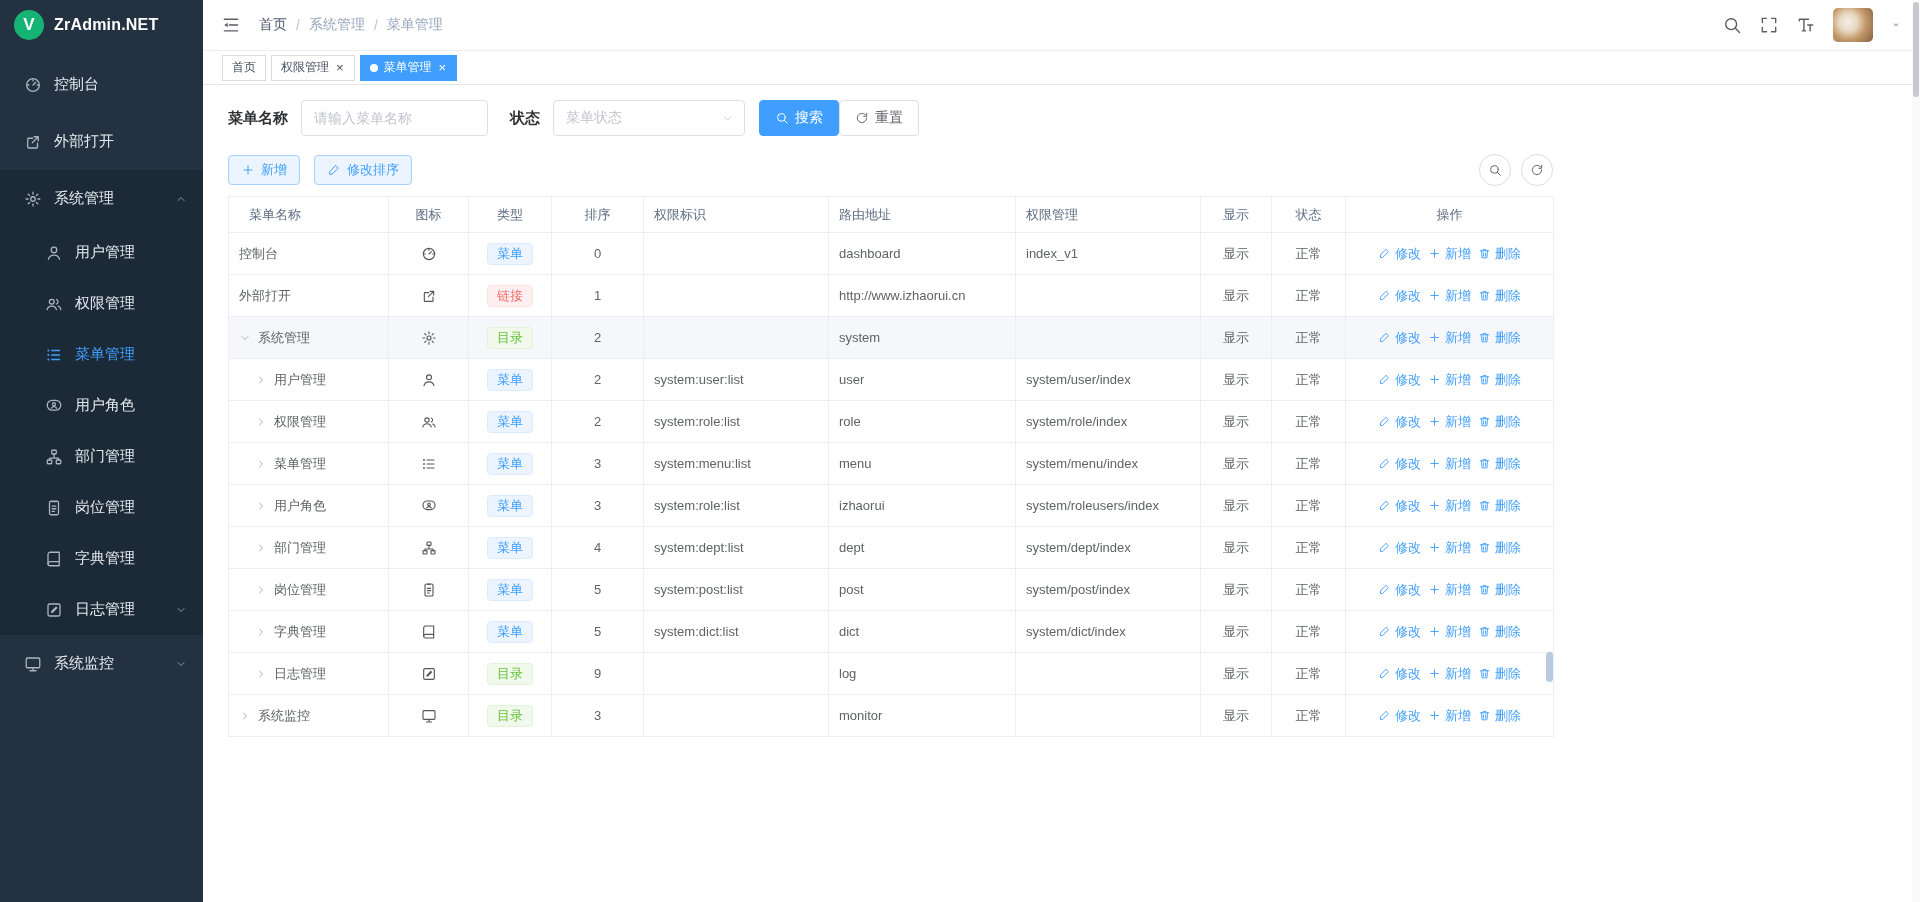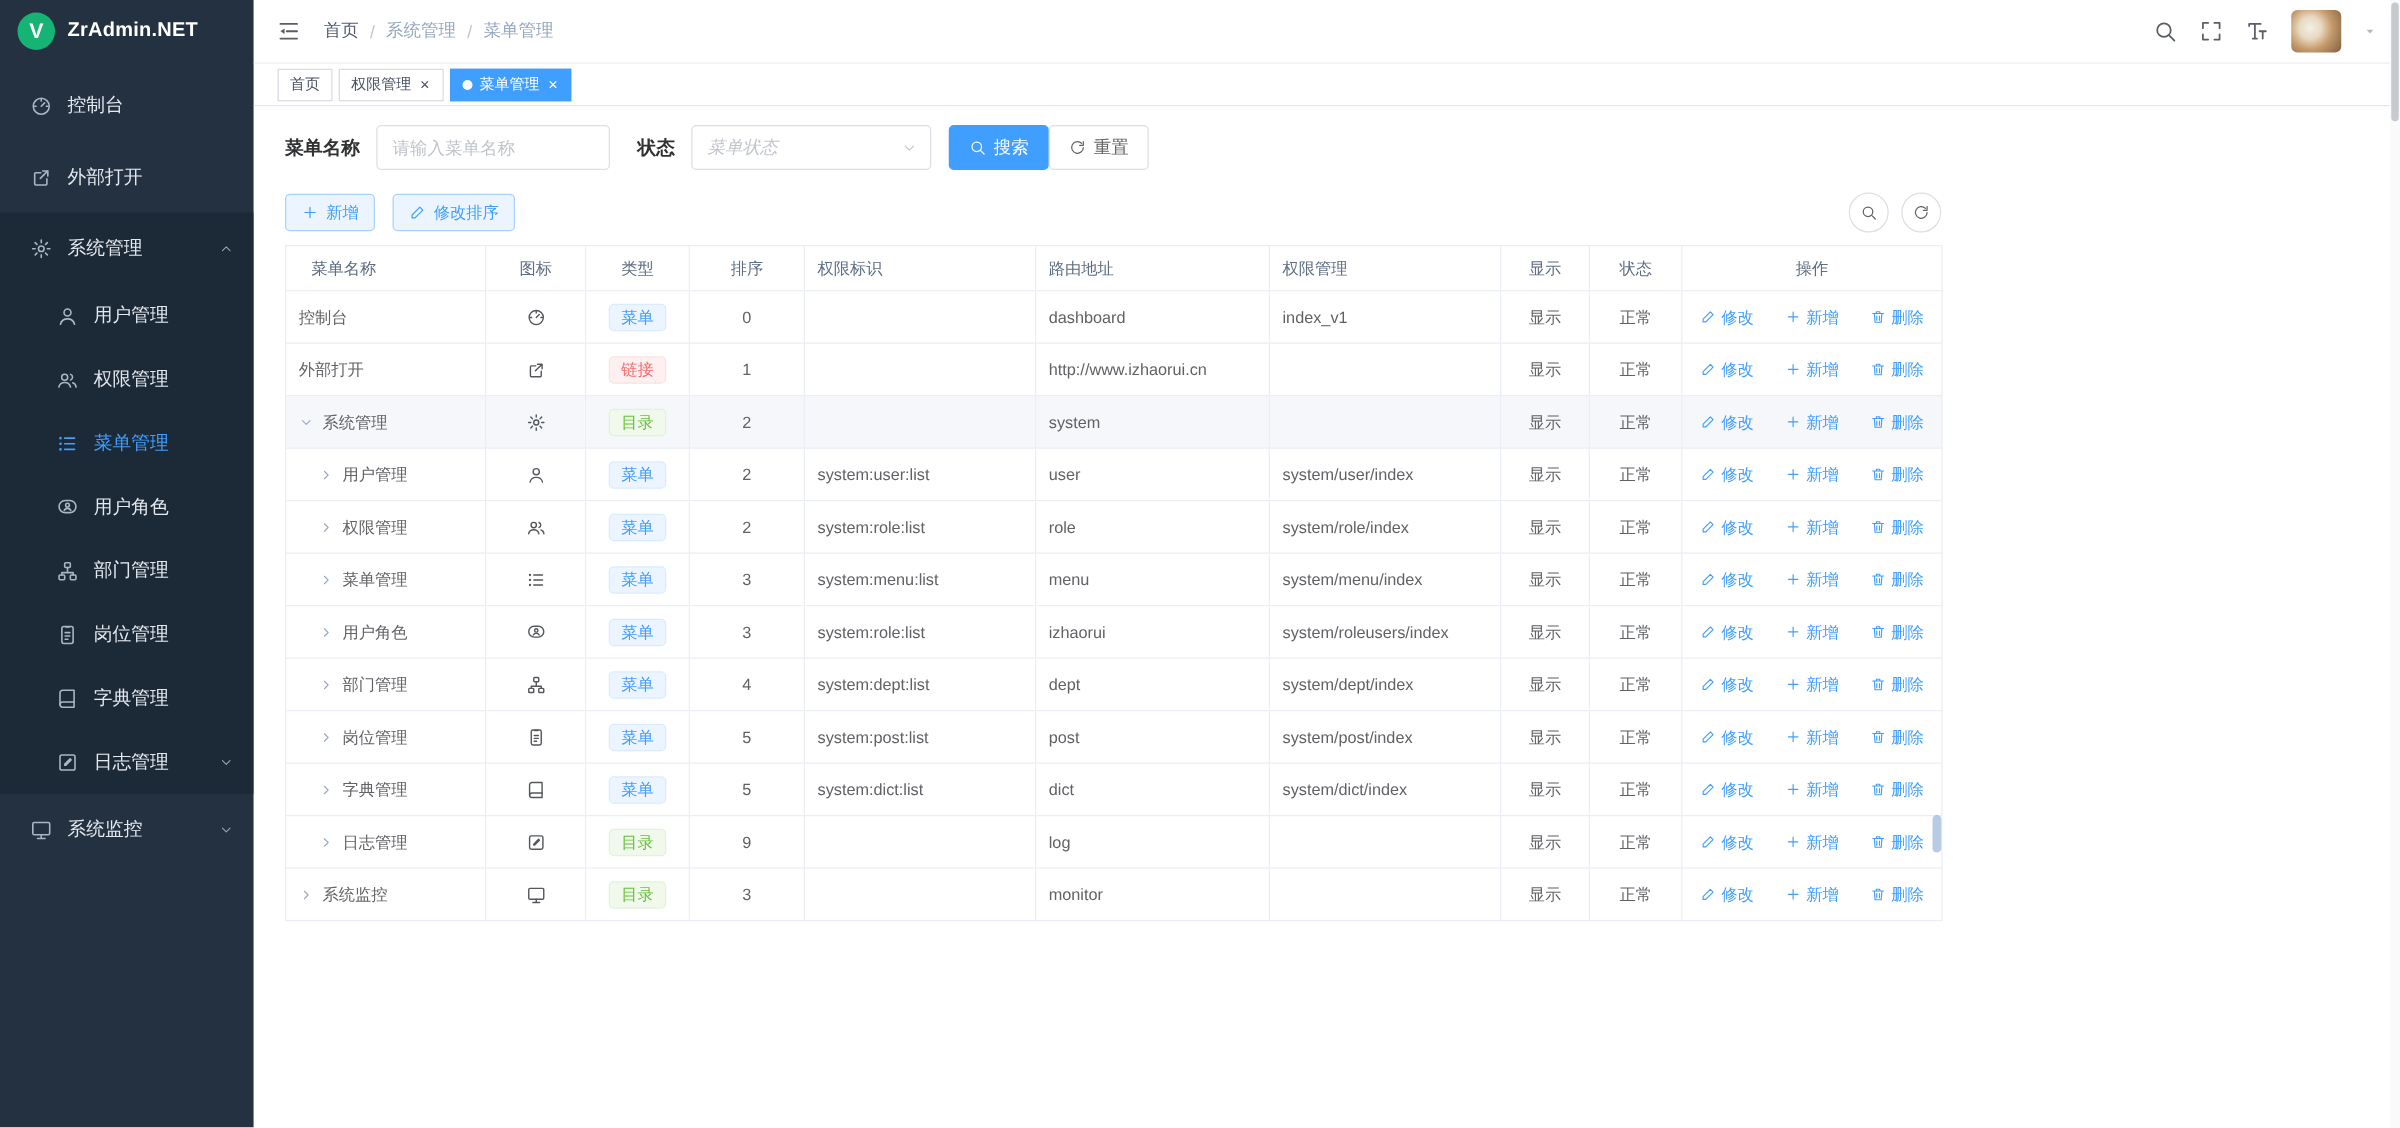--- a/index.html
+++ b/index.html
@@ -55,21 +55,21 @@
   .content-inner { width:1325px; }
 
   .filter { display:flex; align-items:center; margin-bottom:18px; }
   .f-label { font-weight:bold; font-size:15px; color:#303133; margin-right:13px; }
   .f-input { width:187px; height:36px; border:1px solid #dcdfe6; border-radius:4px; padding:0 12px;
     font-size:14px; color:#606266; outline:none; margin-right:22px;
     font-family:"Liberation Sans","DejaVu Sans",sans-serif; }
   .f-input::placeholder { color:#c0c4cc; }
   .f-select { width:192px; height:36px; border:1px solid #dcdfe6; border-radius:4px; display:flex;
     align-items:center; justify-content:space-between; padding:0 10px 0 12px; margin-right:14px; cursor:pointer; }
-  .f-select .ph { color:#c0c4cc; font-size:14px;font-style:italic; }
+  .f-select .ph { color:#c0c4cc; font-size:14px; }
   .sel-caret { width:13px; height:13px; color:#c0c4cc; }
 
   .btn { display:inline-flex; align-items:center; gap:6px; height:36px; padding:0 15px; border-radius:4px;
     font-size:14px; cursor:pointer; border:1px solid #dcdfe6; background:#fff; color:#606266;
     font-family:inherit; }
   .btn-primary { background:var(--accent,#409EFF); border-color:var(--accent,#409EFF); color:#fff; }
   .btn-default { }
   .bicon { width:14px; height:14px; flex:none; }
 
   .toolbar { display:flex; align-items:center; justify-content:space-between; width:1325px; margin-bottom:10px; }
@@ -88,21 +88,21 @@
   .menu-table .cell-left { text-align:left; }
   .menu-table th.cell-name-h { padding-left:20px; }
   tr.highlight td { background:#f5f7fa; }
   .name-wrap { display:flex; align-items:center; padding-left:10px; }
   .expand-arrow { width:12px; height:12px; color:#97a8be; margin-right:7px; flex:none; cursor:pointer; }
   .t-icon { width:16px; height:16px; color:#54575c; display:inline-block; vertical-align:middle; }
   .tag { display:inline-block; font-size:13px; line-height:20px; padding:0 9px; border-radius:4px; border:1px solid; }
   .tag-menu { color:var(--accent,#409EFF); background:#ecf5ff; border-color:#d9ecff; }
   .tag-link { color:var(--danger,#F56C6C); background:#fef0f0; border-color:#fde2e2; }
   .tag-dir  { color:var(--success,#67C23A); background:#f0f9eb; border-color:#e1f3d8; }
-  .actions { display:flex; align-items:center; justify-content:center; gap:25px; }
+  .actions { display:flex; align-items:center; justify-content:center; gap:7px; }
   .actions a { display:inline-flex; align-items:center; gap:4px; color:var(--accent,#409EFF);
     cursor:pointer; text-decoration:none; font-size:13px; white-space:nowrap; }
   .aicon { width:13px; height:13px; flex:none; }
 
   
   .page-scrollbar { position:fixed; right:0; top:0; width:8px; height:100%; background:#fafafa; }
   .page-scrollbar .thumb { width:6px; margin:2px auto 0; height:95px; background:#c6c9ce; border-radius:3px; }
   .content-scroll-thumb { position:absolute; left:1343px; top:567px; width:7px; height:30px;
     background:rgba(100,140,190,.45); border-radius:4px; cursor:pointer; }
 </style>

